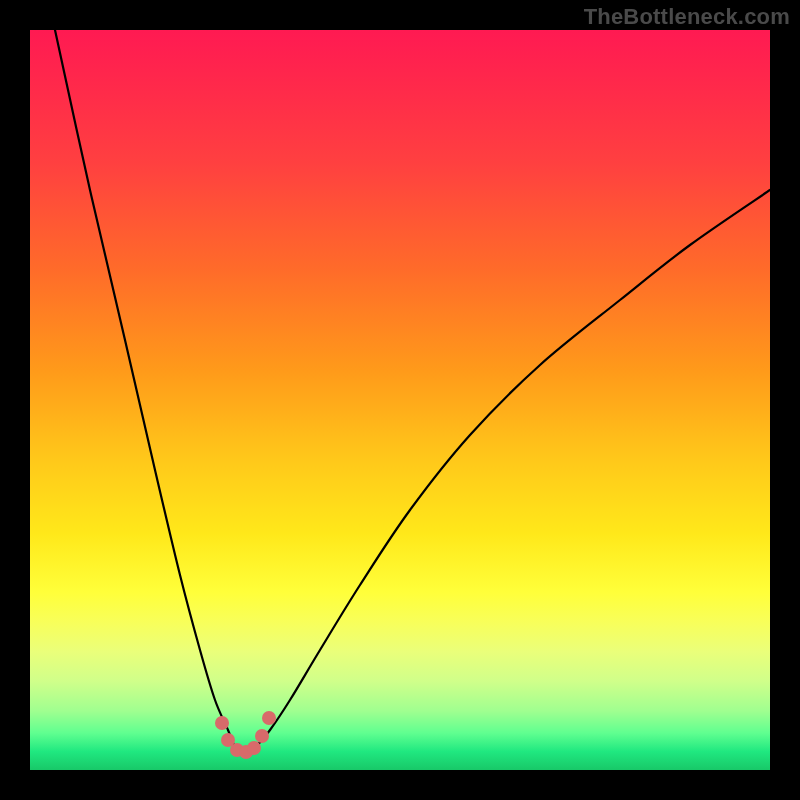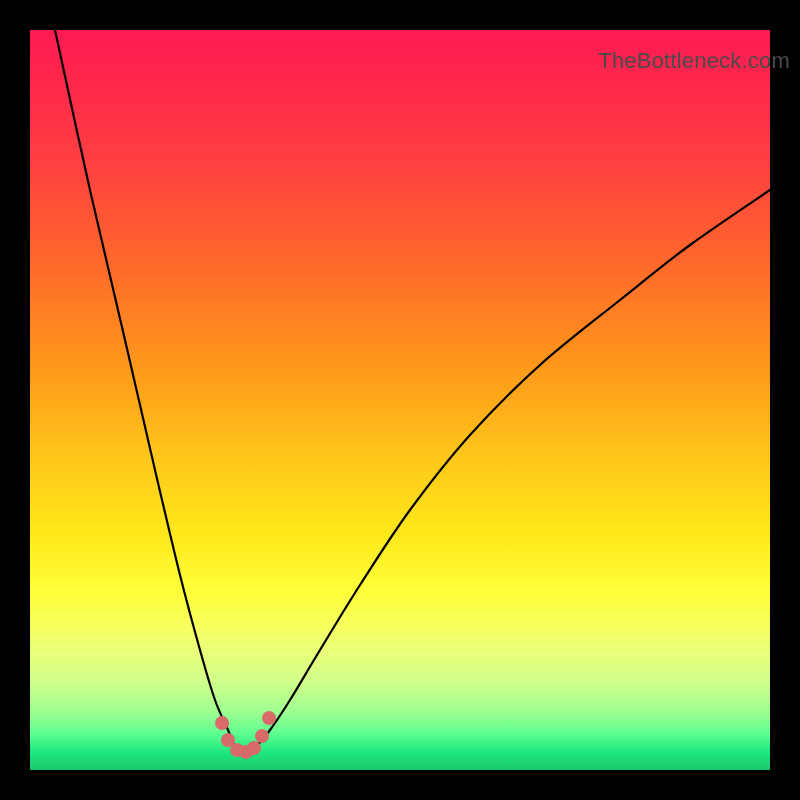--- a/index.html
+++ b/index.html
@@ -39,24 +39,23 @@
       #20e880 97.5%,
       #18c868 100%
     );
   }
   .watermark {
     position: absolute;
     top: 4px;
     right: 10px;
     color: #4a4a4a;
     font-size: 22px;
-    font-weight: 400;
+    font-weight: 700;
     letter-spacing: 0.2px;
     z-index: 10;
-    margin-top: 44px;
   }
   svg.curves {
     position: absolute;
     left: 0; top: 0;
     width: 740px;
     height: 740px;
     z-index: 5;
   }
   .curve-path {
     fill: none;

